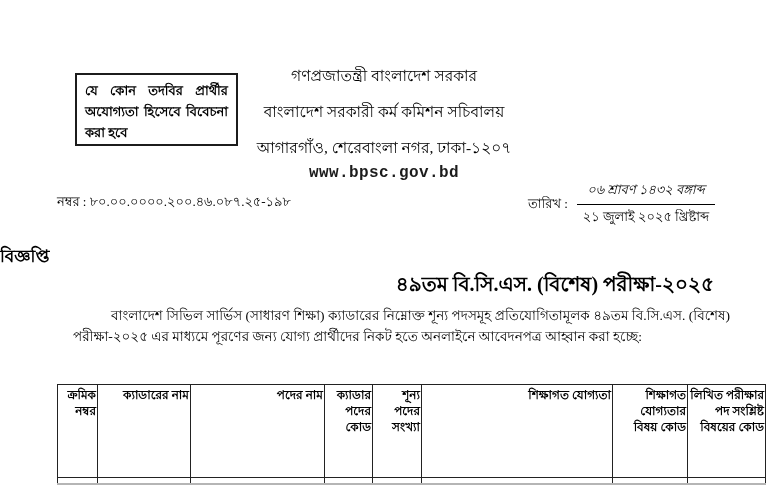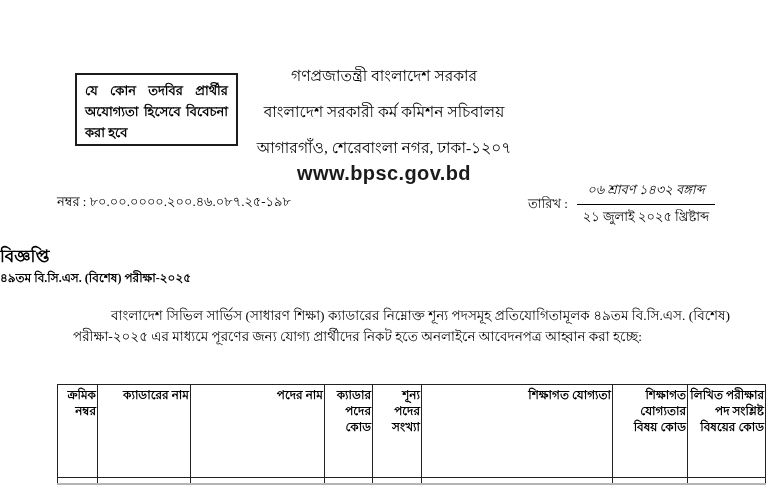--- a/index.html
+++ b/index.html
@@ -14,40 +14,40 @@
     border:2px solid #1c1c1c; padding:5px 8px 4px;
     font-weight:bold; font-size:13px; line-height:21px;
     text-align:justify; overflow:hidden;
   }
   .letterhead {
     position:absolute; left:184px; top:52px; width:400px;
     text-align:center; font-size:15.5px; line-height:24px;
   }
   .lh-line { white-space:nowrap; overflow:hidden;margin-top:12px; }
   .lh-website {
-    font-family:Liberation Sans, sans-serif; font-weight:bold;
-    font-size:20px; letter-spacing:0.4px; color:#1b1b1b; margin-top:1px;
+    font-family:Liberation Mono, monospace; font-weight:bold;
+    font-size:16px; letter-spacing:0.4px; color:#1b1b1b; margin-top:1px;
   }
   .memo-number {
     position:absolute; left:57px; top:192px; font-size:13px; white-space:nowrap;
   }
   .memo-date {
     position:absolute; left:528px; top:180px;
     display:flex; align-items:center; gap:9px; font-size:13px;
   }
   .date-stack { text-align:center; }
   .date-bn { padding:0 6px 3px; border-bottom:1.5px solid #000; white-space:nowrap;font-style:italic; }
   .date-gr { padding:2px 6px 0; white-space:nowrap; }
   .doc-title {
     position:absolute; left:0; top:243px; width:768px;
     font-weight:bold; font-size:17px;
   }
   .doc-subtitle {
     position:absolute; left:0; top:269px; width:714px;
-    text-align:left; font-weight:bold; font-size:12px;
+    text-align:right; font-weight:bold; font-size:20px;
   }
   .body-para {
     position:absolute; left:73px; top:305px; width:657px;
     font-size:13.5px; line-height:21px; text-align:justify; text-indent:38px;
     overflow:hidden; max-height:44px;
   }
   .section-label {
     position:absolute; left:57px; top:360px;
     font-weight:bold; font-size:13.5px; white-space:nowrap;
   }

